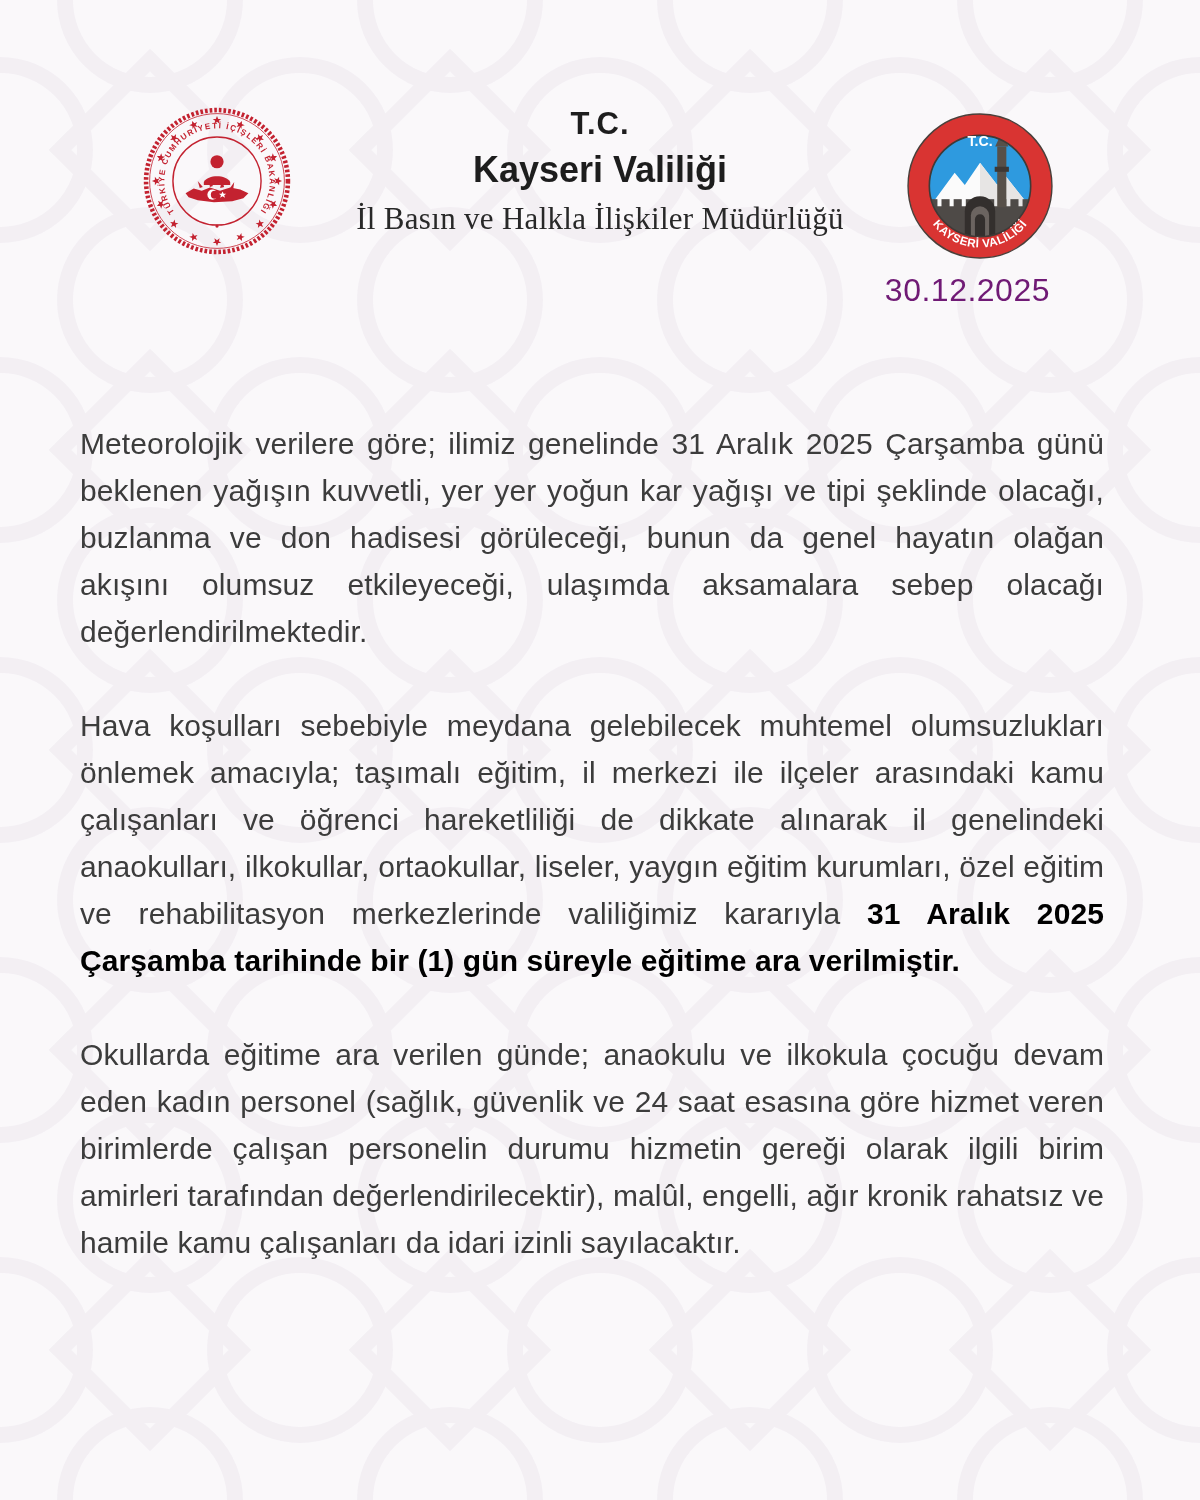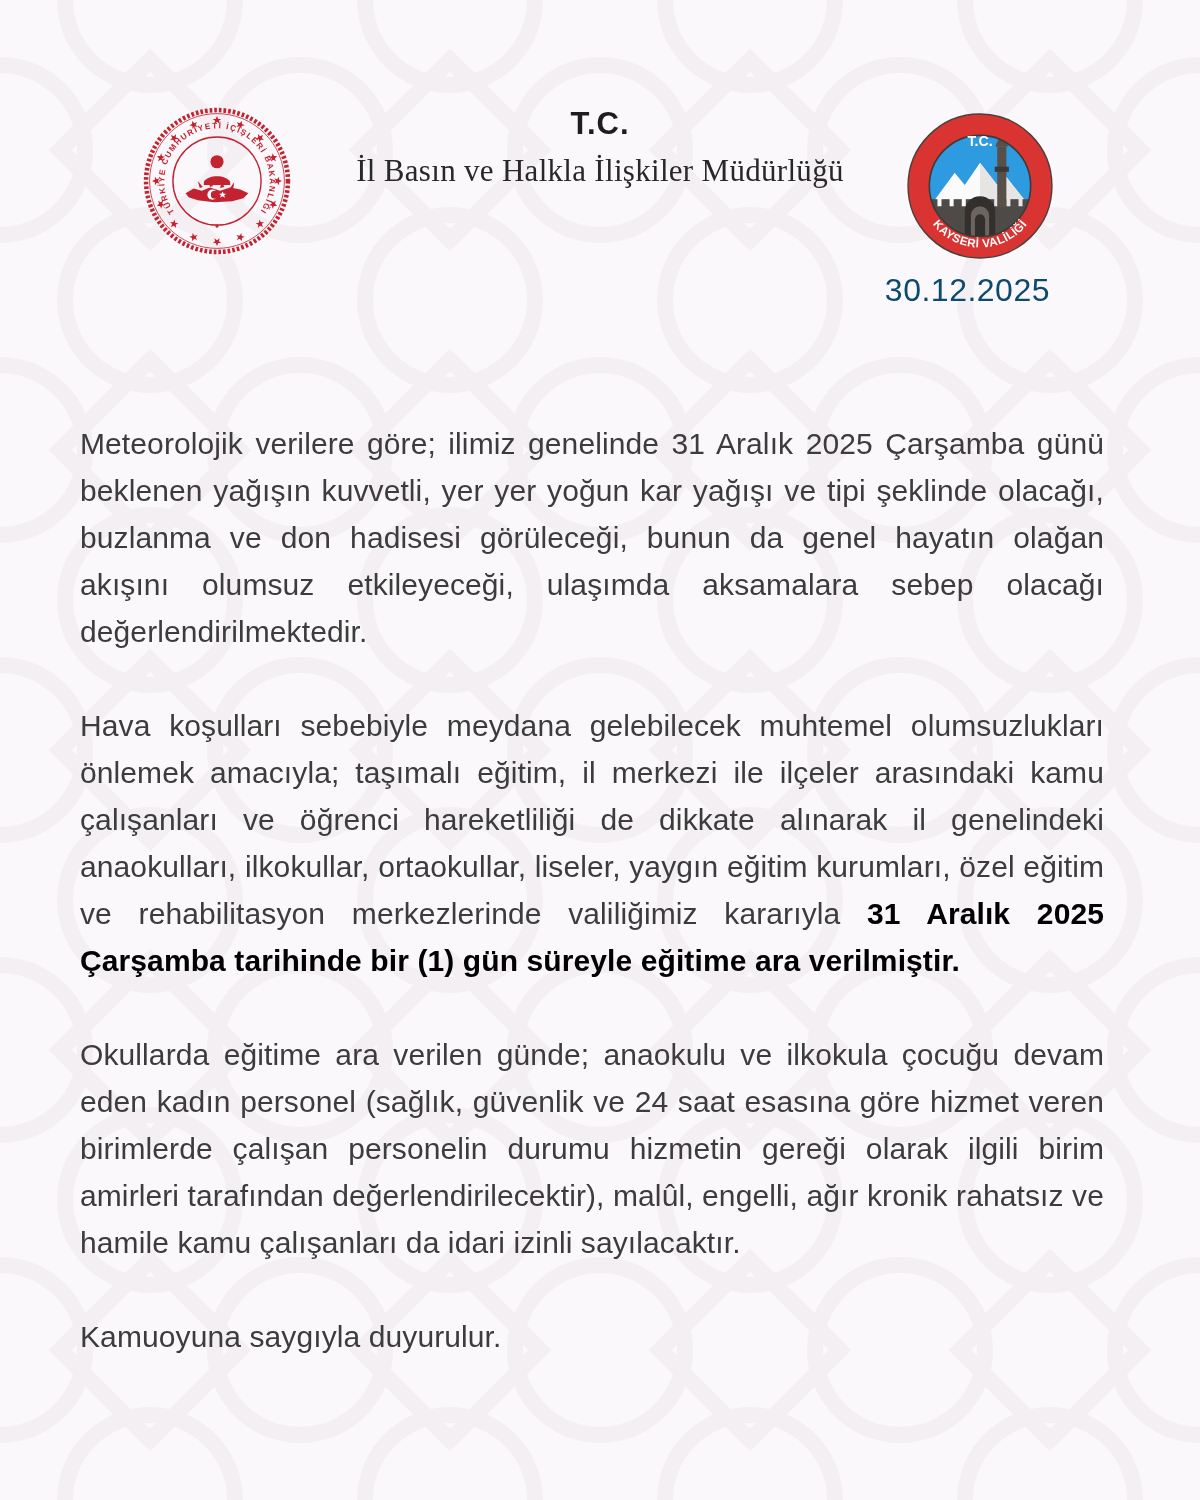--- a/index.html
+++ b/index.html
@@ -15,21 +15,21 @@
   .seal{position:absolute;}
   .seal-ministry{left:141px;top:105px;width:152px;height:152px;}
   .seal-kayseri{left:904px;top:110px;width:152px;height:152px;}
 
   .header-text{position:absolute;left:200px;right:200px;top:106px;text-align:center;color:#1d1d1d;}
   .h-tc{font-size:31px;font-weight:800;letter-spacing:1px;line-height:1.15;}
   .h-org{font-size:36px;font-weight:800;margin-top:7px;line-height:1.15;}
   .h-dept{font-size:31px;font-weight:400;color:#282828;margin-top:11px;line-height:1.15;letter-spacing:0.3px;font-family:Liberation Serif, serif;}
 
   .date-line{position:absolute;top:272px;left:0;right:150px;text-align:right;
-    font-size:32px;color:#0c4a6e;letter-spacing:0.5px;}
+    font-size:32px;color:#701a75;letter-spacing:0.5px;}
 
   .title-block{position:absolute;top:331px;left:0;right:0;text-align:center;}
   .doc-title{font-size:44px;font-weight:800;color:#131313;letter-spacing:0.5px;
     display:inline-block;transform:scaleX(0.97);}
   .title-rule{width:758px;height:5px;background:#161616;margin:11px auto 0;}
 
   .body-text{position:absolute;top:420px;left:80px;width:1040px;
     font-size:30px;line-height:47px;color:#3c3c3c;text-align:justify;
     letter-spacing:0.1px;}
   .body-text p{margin:0 16px 47px 0;}
@@ -98,20 +98,21 @@
         <path d="M44,87 L52,82.5 L60,84.5 L68,81.5 L78,84.5 L88,81.5 L98,83.5 L106,87 L101,92 L90,95 L72,96 L56,94 L47,91 Z"></path>
       </g>
       <circle cx="70.5" cy="88.5" r="5" fill="#ffffff"></circle>
       <circle cx="72.8" cy="88.5" r="3.9" fill="#c32230"></circle>
       <polygon fill="#ffffff" points="80.5,85.3 81.6,87.6 84.1,87.6 82.1,89.1 82.9,91.5 80.5,90 78.1,91.5 78.9,89.1 76.9,87.6 79.4,87.6"></polygon>
       <circle cx="75" cy="119.5" r="1.6" fill="#c32230"></circle>
     </svg>
 
     <div class="header-text">
       <div class="h-tc">T.C.</div>
+      <div class="h-org">Kayseri Valiliği</div>
       <div class="h-dept">İl Basın ve Halkla İlişkiler Müdürlüğü</div>
     </div>
 
     <svg class="seal seal-kayseri" viewBox="0 0 150 150" xmlns="http://www.w3.org/2000/svg">
       <defs>
         <clipPath id="sceneClip">
             <circle cx="75" cy="75" r="50"></circle>
           </clipPath>
         <path id="kayseriBottom" d="M25.5,108.8 A59,59 0 0 0 124.5,108.8" fill="none"></path>
       </defs>
@@ -146,17 +147,16 @@
       </text>
     </svg>
 
     <div class="date-line">30.12.2025</div>
 
 
     <div class="body-text">
       <p>Meteorolojik verilere göre; ilimiz genelinde 31 Aralık 2025 Çarşamba günü beklenen yağışın kuvvetli, yer yer yoğun kar yağışı ve tipi şeklinde olacağı, buzlanma ve don hadisesi görüleceği, bunun da genel hayatın olağan akışını olumsuz etkileyeceği, ulaşımda aksamalara sebep olacağı değerlendirilmektedir.</p>
       <p><span>Hava koşulları sebebiyle meydana gelebilecek muhtemel olumsuzlukları önlemek amacıyla; taşımalı eğitim, il merkezi ile ilçeler arasındaki kamu çalışanları ve öğrenci hareketliliği de dikkate alınarak il genelindeki anaokulları, ilkokullar, ortaokullar, liseler, yaygın eğitim kurumları, özel eğitim ve rehabilitasyon merkezlerinde valiliğimiz kararıyla </span><span class="bold-part">31 Aralık 2025 Çarşamba tarihinde bir (1) gün süreyle eğitime ara verilmiştir.</span></p>
       <p>Okullarda eğitime ara verilen günde; anaokulu ve ilkokula çocuğu devam eden kadın personel (sağlık, güvenlik ve 24 saat esasına göre hizmet veren birimlerde çalışan personelin durumu hizmetin gereği olarak ilgili birim amirleri tarafından değerlendirilecektir), malûl, engelli, ağır kronik rahatsız ve hamile kamu çalışanları da idari izinli sayılacaktır.</p>
-      <p class="closing">Kamuoyuna saygıyla duyurulur.</p>
     </div>
 
   </div>
 </div>
 
 </body></html>

